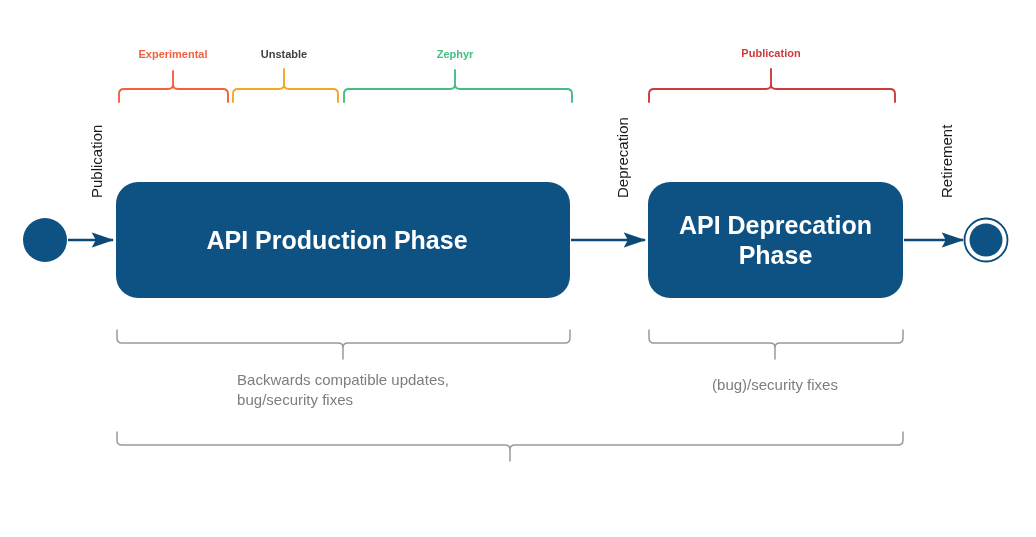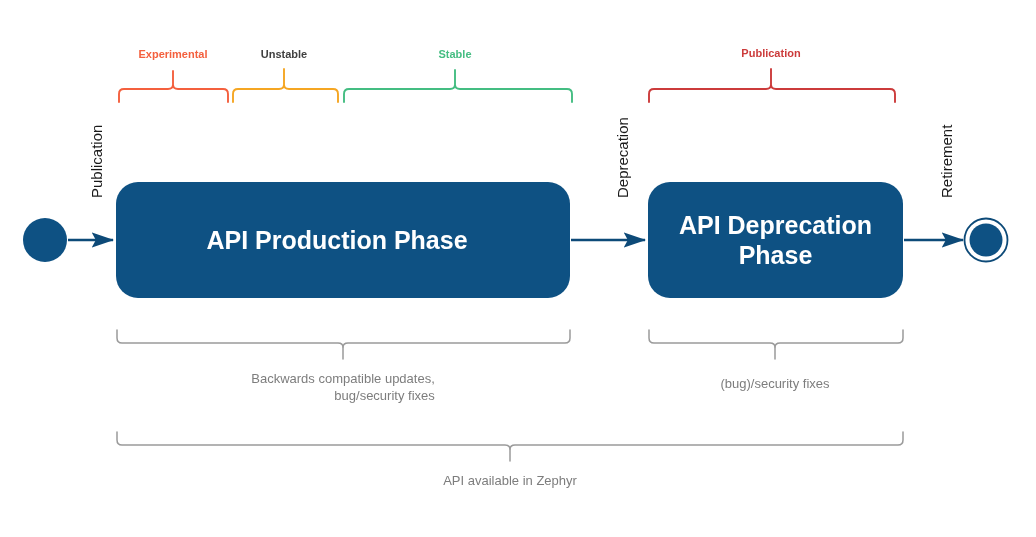--- a/index.html
+++ b/index.html
@@ -63,23 +63,23 @@
     color: #ffffff;
     font-size: 25px;
     font-weight: 600;
     line-height: 1.22;
     pointer-events: auto;
   }
   
   .cap {
     position: absolute;
     color: #7d7d7d;
-    font-size: 13px;
+    font-size: 15px;
     line-height: 1.33;
-    text-align: right;
+    text-align: left;
     transform: translateX(-50%);
     pointer-events: auto;
   }
 </style>
 </head>
 <body>
 
 <div id="canvas">
 
   <svg id="diagram-svg" viewBox="0 0 1036 537">
@@ -148,27 +148,26 @@
         <path d="M117,432 L117,440 Q117,445 122,445 L505,445 Q510,445 510,449.5 Q510,445 515,445 L898,445 Q903,445 903,440 L903,432" fill="none" stroke="#9a9a9a" stroke-width="1.5" stroke-linecap="round"></path>
         <line x1="510" y1="449.5" x2="510" y2="461" stroke="#9a9a9a" stroke-width="1.5" stroke-linecap="round"></line>
       </g>
     </g>
   </svg>
 
   <div class="layer-text">
 
     <div class="lbl phase-lbl" style="left:173px; top:48px; color:#f4603e;">Experimental</div>
     <div class="lbl phase-lbl" style="left:284px; top:48px; color:#404040;">Unstable</div>
-    <div class="lbl phase-lbl" style="left:455px; top:48px; color:#44bd82;">Stable</div>
+    <div class="lbl phase-lbl" style="left:455px; top:48px; color:#44bd82;">Zephyr</div>
     <div class="lbl phase-lbl" style="left:771px; top:47px; color:#cc3b3b;">Publication</div>
 
     <div class="lbl rot-lbl" style="left:88px; top:198px;">Publication</div>
     <div class="lbl rot-lbl" style="left:614px; top:198px;">Deprecation</div>
     <div class="lbl rot-lbl" style="left:938px; top:198px;">Retirement</div>
 
     <div class="box-title" style="left:116px; top:182px; width:442px; height:116px;">API Production Phase</div>
     <div class="box-title" style="left:648px; top:182px; width:255px; height:116px; padding:16px 14px; box-sizing:border-box;border-radius:17px;">API Deprecation Phase</div>
 
     <div class="cap" style="left:343px; top:370px;">Backwards compatible updates,<br>bug/security fixes</div>
     <div class="cap" style="left:775px; top:375px;">(bug)/security fixes</div>
-    <div class="cap" style="left:510px; top:472px;">API available in Zephyr</div>
   </div>
 </div>
 
 </body></html>

